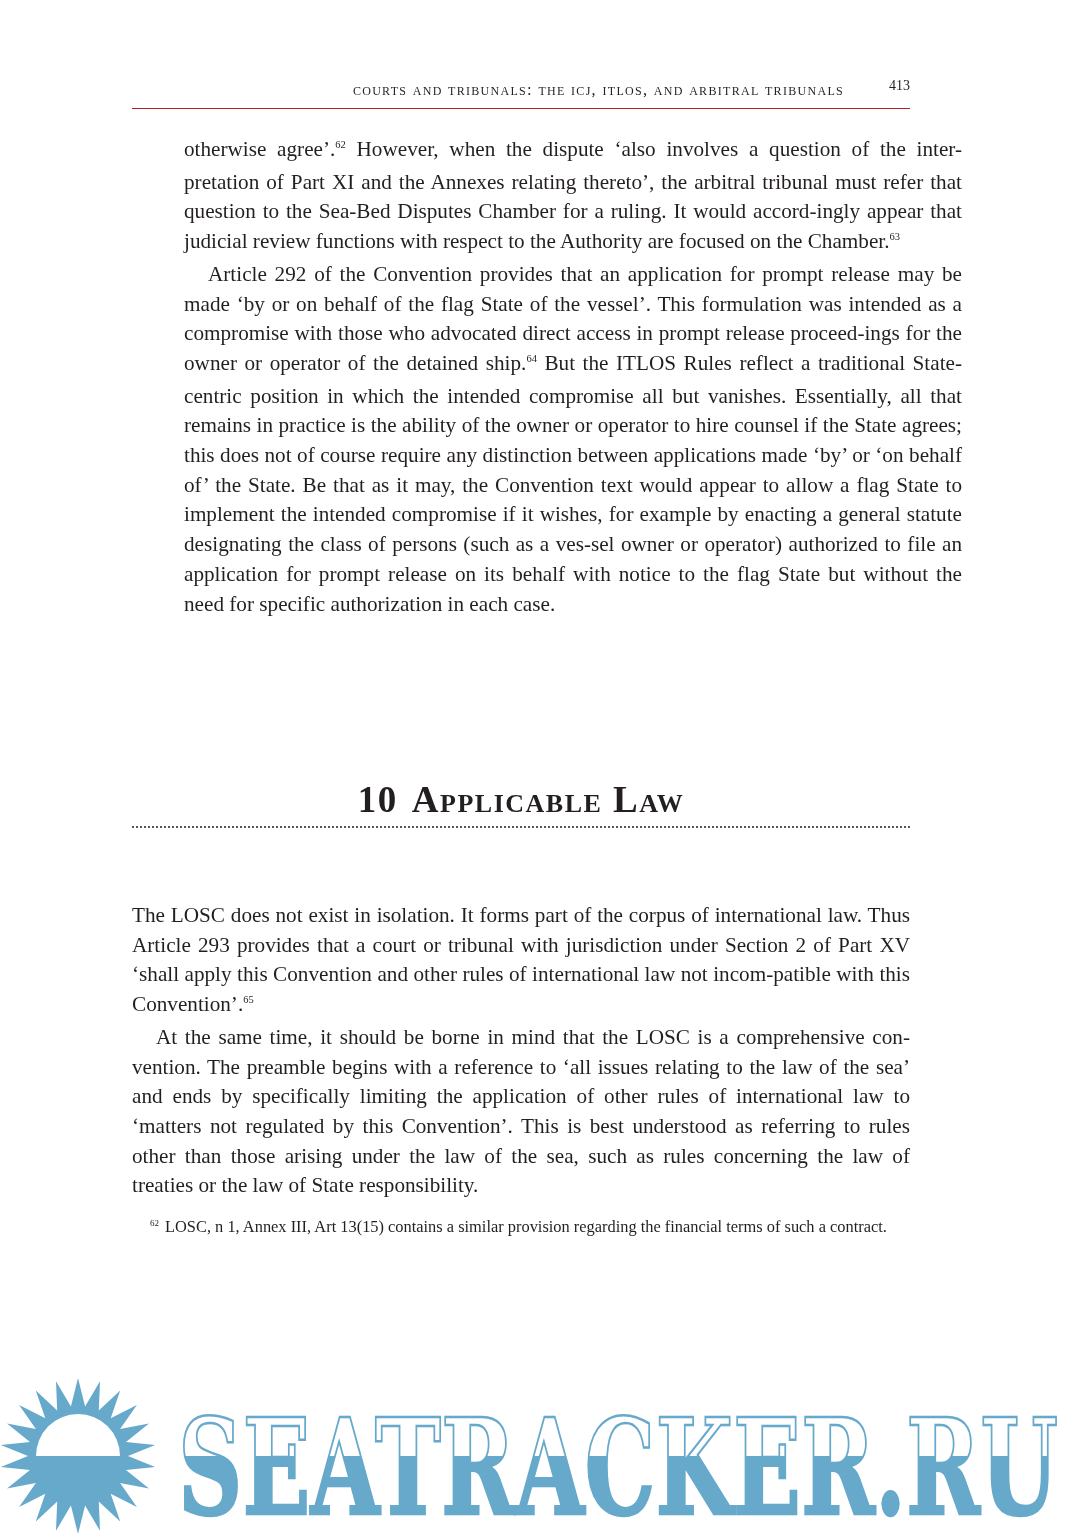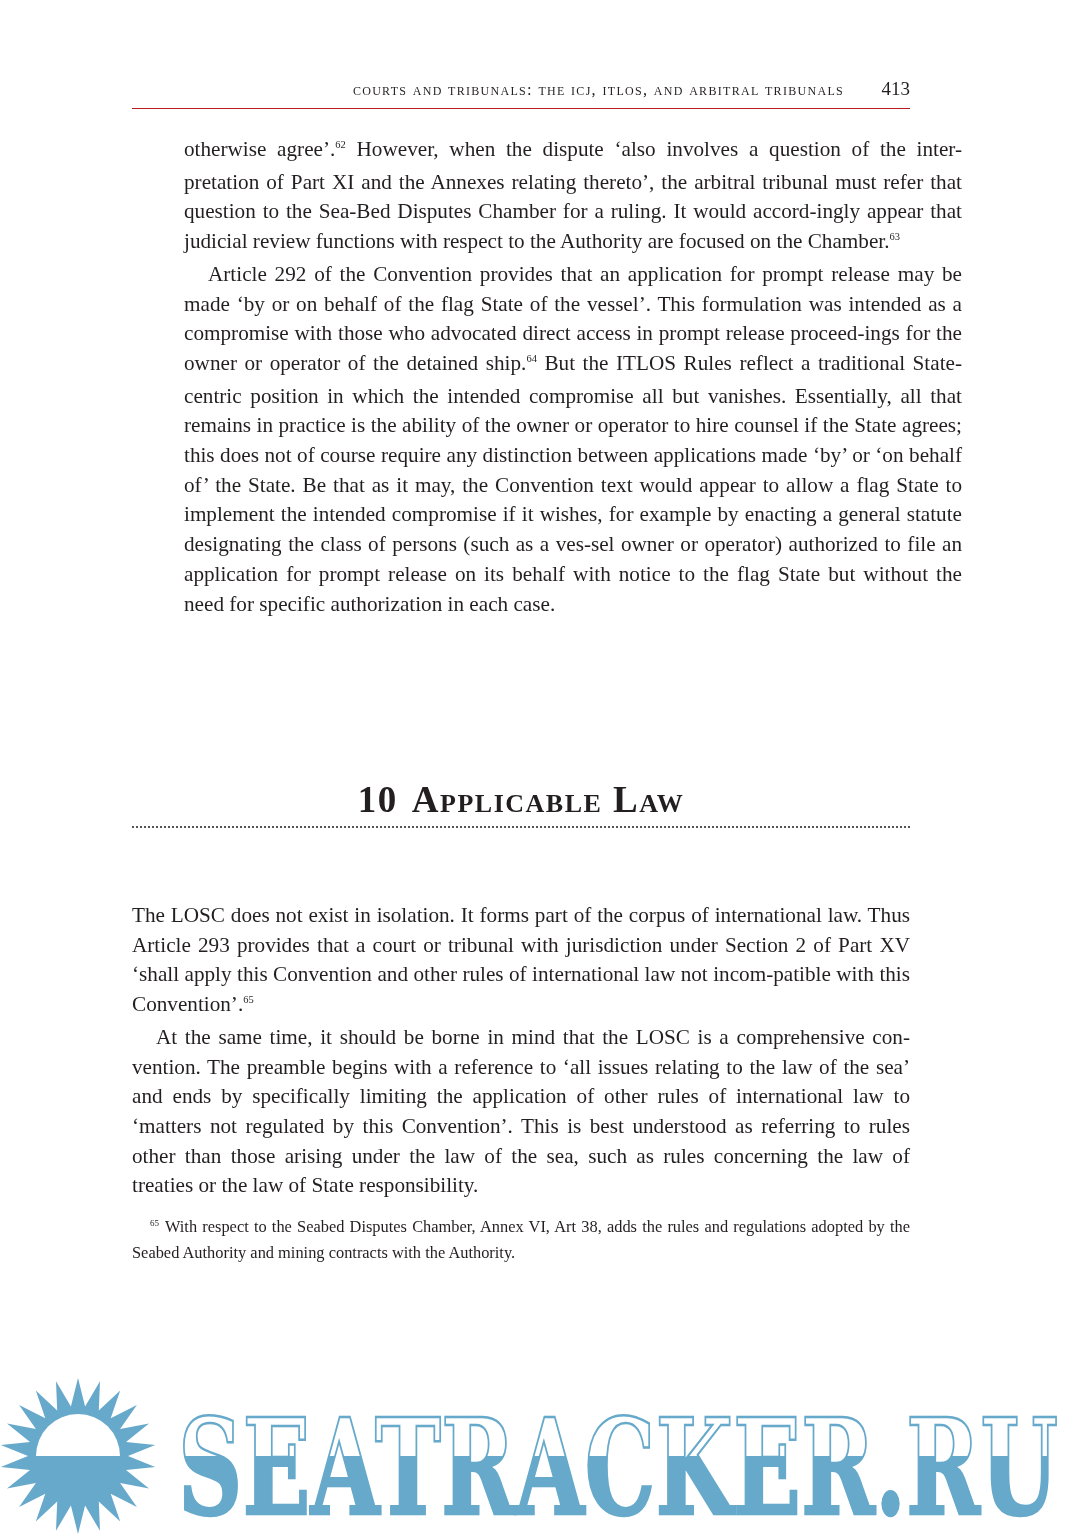--- a/index.html
+++ b/index.html
@@ -36,21 +36,21 @@
       font-size: 16.5px;
       letter-spacing: 1.3px;
       font-variant: small-caps;
       text-transform: lowercase;
       white-space: nowrap;
     }
     .running-head .folio {
       position: absolute;
       right: 0;
       top: 0px;
-      font-size: 19px;
+      font-size: 14px;
     }
     .para {
       font-size: 21.2px;
       line-height: 29.7px;
       text-align: justify;
       margin: 0;
       hyphens: manual;
     }
     .para.indent { text-indent: 24px; }
     sup {
@@ -119,21 +119,21 @@
     <span class="num">10</span><span>Applicable Law</span>
   </h2>
   <div class="dotted-rule"></div>
 
   <div id="block2">
       <p class="para"><span>The LOSC does not exist in isolation. It forms part of the corpus of international law. Thus Article 293 provides that a court or tribunal with jurisdiction under Section 2 of Part XV ‘shall apply this Convention and other rules of international law not incom-patible with this Convention’.</span><sup>65</sup></p>
       <p class="para indent"><span>At the same time, it should be borne in mind that the LOSC is a comprehensive con-vention. The preamble begins with a reference to ‘all issues relating to the law of the sea’ and ends by specifically limiting the application of other rules of international law to ‘matters not regulated by this Convention’. This is best understood as referring to rules other than those arising under the law of the sea, such as rules concerning the law of treaties or the law of State responsibility.</span></p>
     </div>
 
   <div id="footnotes">
-      <p class="fn"><sup>65</sup><span>With respect to the Seabed Disputes Chamber, Annex VI, Art 38, adds the rules and regulations adopted by the Seabed Authority and mining contracts with the Authority.</span></p>
+      <p class="fn"><sup>62</sup><span>LOSC, n 1, Annex III, Art 13(15) contains a similar provision regarding the financial terms of such a contract.</span></p>
     </div>
 </div>
 
 <div class="watermark">
   <svg width="1080" height="158" viewBox="0 0 1080 158">
     <defs>
       <clipPath id="lowerHalf">
           <rect x="0" y="80" width="1080" height="80"></rect>
         </clipPath>
     </defs>

